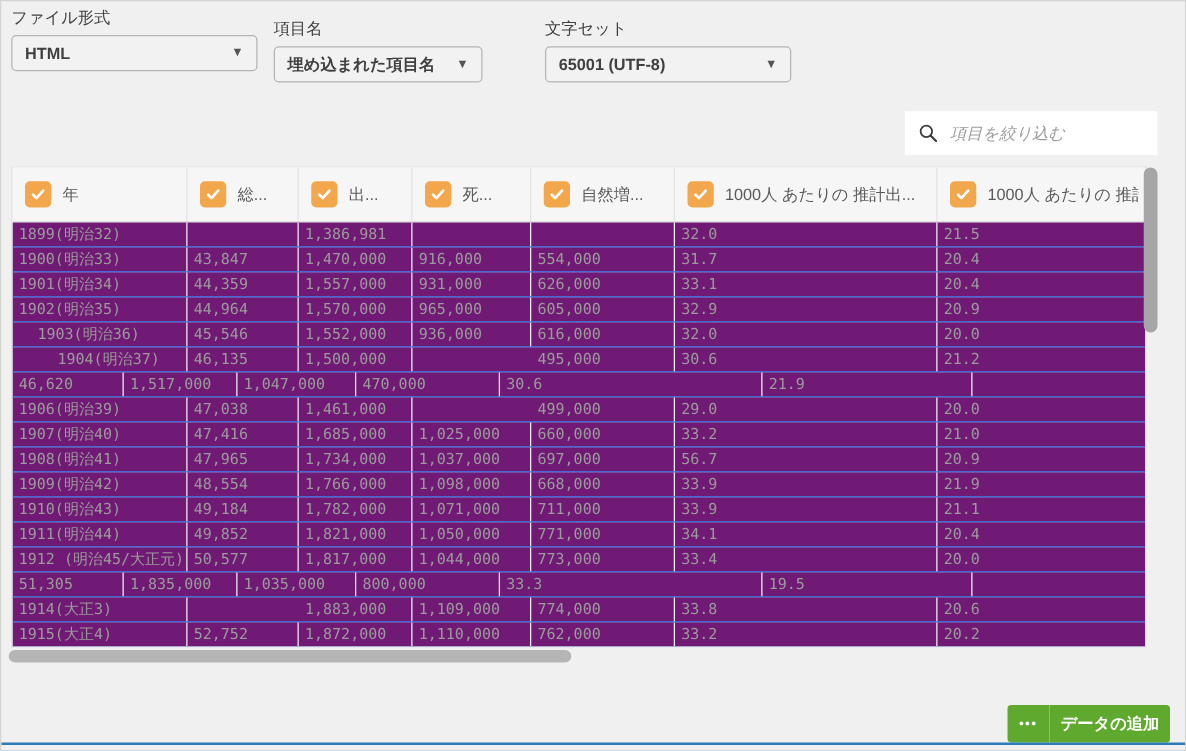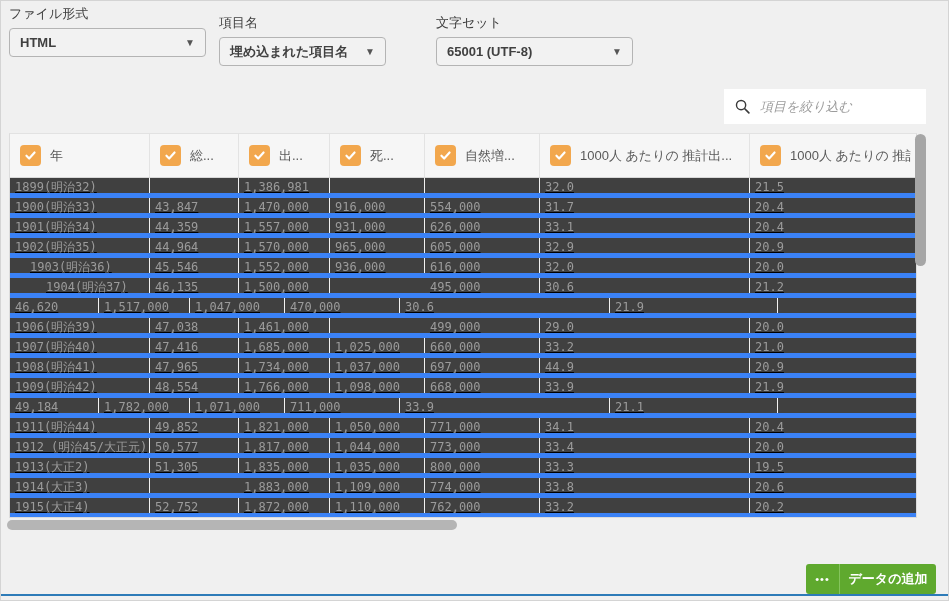--- a/index.html
+++ b/index.html
@@ -42,21 +42,21 @@
   .th{
     flex:0 0 auto; display:flex; align-items:center; padding:0 6px 0 10px;
     border-right:1px solid #e3e3e3; overflow:hidden; white-space:nowrap; cursor:pointer;
   }
   .cb{
     flex:0 0 auto; width:21px; height:21px; border-radius:4px; background:#f2a74d;
     display:flex; align-items:center; justify-content:center; margin-right:9px; cursor:pointer;
   }
   .th-label{ font-size:13px; color:#595959; overflow:hidden; white-space:nowrap; }
   .tbody{ }
-  .tr{ display:flex; height:20px; border-bottom:5px solid #3b82f6; background:#404040;text-decoration:underline; }
+  .tr{ display:flex; height:20px; border-bottom:1px solid #3b82f6; background:#701a75; }
   .td{
     flex:0 0 auto; font-family:"DejaVu Sans Mono", monospace; font-size:12px;
     color:#9b9b9b; line-height:19px; padding:0 4px 0 5px;
     border-right:1px solid #f1f1f1; overflow:hidden; white-space:nowrap;
   }
   
   .vscroll{
     position:absolute; left:914px; top:133px; width:11px; height:384px;
   }
   .vthumb{
@@ -260,33 +260,34 @@
           <div class="td" style="width: 115px;">660,000</div>
           <div class="td" style="width: 210px;">33.2</div>
           <div class="td" style="width: 168px;">21.0</div>
         </div>
         <div class="tr">
           <div class="td" style="width: 140px;">1908(明治41)</div>
           <div class="td" style="width: 89px;">47,965</div>
           <div class="td" style="width: 91px;">1,734,000</div>
           <div class="td" style="width: 95px;">1,037,000</div>
           <div class="td" style="width: 115px;">697,000</div>
-          <div class="td" style="width: 210px;">44.9</div>
+          <div class="td" style="width: 210px;">56.7</div>
           <div class="td" style="width: 168px;">20.9</div>
         </div>
         <div class="tr">
           <div class="td" style="width: 140px;">1909(明治42)</div>
           <div class="td" style="width: 89px;">48,554</div>
           <div class="td" style="width: 91px;">1,766,000</div>
           <div class="td" style="width: 95px;">1,098,000</div>
           <div class="td" style="width: 115px;">668,000</div>
           <div class="td" style="width: 210px;">33.9</div>
           <div class="td" style="width: 168px;">21.9</div>
         </div>
         <div class="tr">
+          <div class="td" style="width: 140px;">1910(明治43)</div>
           <div class="td" style="width: 89px;">49,184</div>
           <div class="td" style="width: 91px;">1,782,000</div>
           <div class="td" style="width: 95px;">1,071,000</div>
           <div class="td" style="width: 115px;">711,000</div>
           <div class="td" style="width: 210px;">33.9</div>
           <div class="td" style="width: 168px;">21.1</div>
         </div>
         <div class="tr">
           <div class="td" style="width: 140px;">1911(明治44)</div>
           <div class="td" style="width: 89px;">49,852</div>
@@ -299,21 +300,20 @@
         <div class="tr">
           <div class="td" style="width: 140px;">1912 (明治45/大正元)</div>
           <div class="td" style="width: 89px;">50,577</div>
           <div class="td" style="width: 91px;">1,817,000</div>
           <div class="td" style="width: 95px;">1,044,000</div>
           <div class="td" style="width: 115px;">773,000</div>
           <div class="td" style="width: 210px;">33.4</div>
           <div class="td" style="width: 168px;">20.0</div>
         </div>
         <div class="tr">
-          <div class="td" style="width: 140px;">1913(大正2)</div>
           <div class="td" style="width: 89px;">51,305</div>
           <div class="td" style="width: 91px;">1,835,000</div>
           <div class="td" style="width: 95px;">1,035,000</div>
           <div class="td" style="width: 115px;">800,000</div>
           <div class="td" style="width: 210px;">33.3</div>
           <div class="td" style="width: 168px;">19.5</div>
         </div>
         <div class="tr">
           <div class="td" style="width: 140px;">1914(大正3)</div>
           <div class="td" style="width: 89px; margin-top: 36px;">52 039</div>

